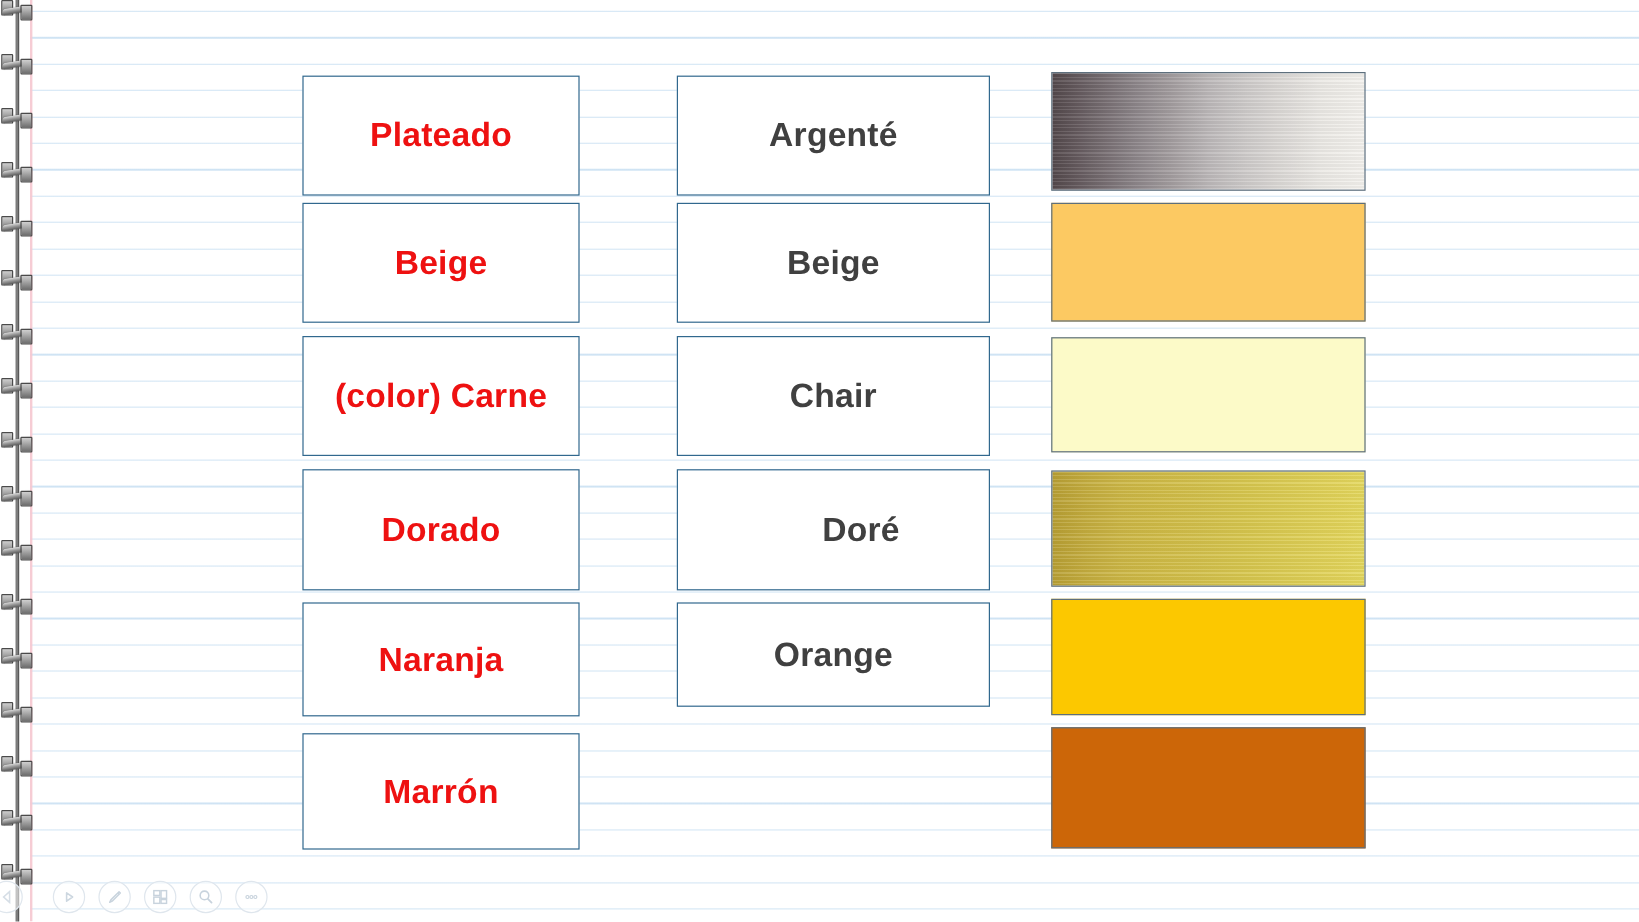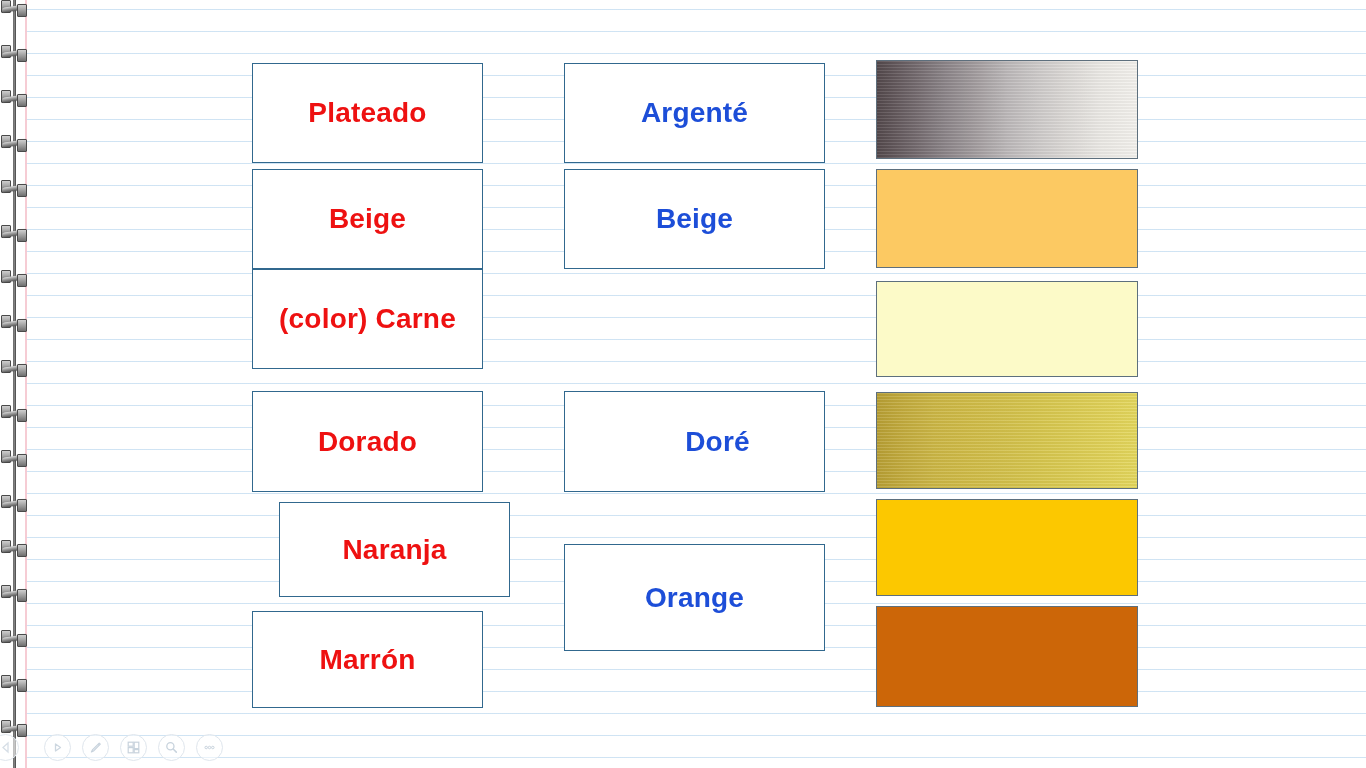--- a/index.html
+++ b/index.html
@@ -70,21 +70,21 @@
   .term-box span{
     font-weight:bold;
     font-size:28px;
     letter-spacing:.2px;
     white-space:nowrap;
     line-height:1;
   }
   .col-es{left:252px;width:231px;}
   .col-fr{left:564px;width:261px;}
   .es-text{color:#ee1111;}
-  .fr-text{color:#1d4ed8;}
+  .fr-text{color:#404040;}
 
   .swatch{
     position:absolute;left:876px;width:262px;
     border:1.3px solid #5d6f7d;
     box-sizing:border-box;
   }
 
   
   .silver{
     background:
@@ -225,35 +225,38 @@
       <span class="fr-text">Argenté</span>
     </div>
     <div class="swatch silver" style="top: 60px; height: 99px;"></div>
     <div class="term-box col-es" style="top: 169px; height: 100px;">
       <span class="es-text">Beige</span>
     </div>
     <div class="term-box col-fr" style="top: 169px; height: 100px;">
       <span class="fr-text">Beige</span>
     </div>
     <div class="swatch" style="background: rgb(252, 201, 98); top: 169px; height: 99px;"></div>
-    <div class="term-box col-es" style="top: 269px; height: 100px;">
+    <div class="term-box col-es" style="top: 280px; height: 100px;">
       <span class="es-text">(color) Carne</span>
+    </div>
+    <div class="term-box col-fr" style="top: 280px; height: 100px;">
+      <span class="fr-text">Chair</span>
     </div>
     <div class="swatch" style="background: rgb(252, 250, 200); top: 281px; height: 96px;"></div>
     <div class="term-box col-es" style="top: 391px; height: 101px;">
       <span class="es-text">Dorado</span>
     </div>
     <div class="term-box col-fr" style="top: 391px; height: 101px; padding-left: 46px;">
       <span class="fr-text">Doré</span>
     </div>
     <div class="swatch gold" style="top: 392px; height: 97px;"></div>
-    <div class="term-box col-es" style="top: 502px; height: 95px; margin-left: 27px;">
+    <div class="term-box col-es" style="top: 502px; height: 95px;">
       <span class="es-text">Naranja</span>
     </div>
-    <div class="term-box col-fr" style="top: 502px; height: 107px; margin-top: 42px;">
+    <div class="term-box col-fr" style="top: 502px; height: 87px;">
       <span class="fr-text">Orange</span>
     </div>
     <div class="swatch" style="background: rgb(252, 200, 0); top: 499px; height: 97px;"></div>
     <div class="term-box col-es" style="top: 611px; height: 97px; text-align: right;">
       <span class="es-text">Marrón</span>
     </div>
     <div class="swatch" style="background: rgb(204, 102, 8); top: 606px; height: 101px;"></div>
   </div>
 
 <div id="toolbar">

